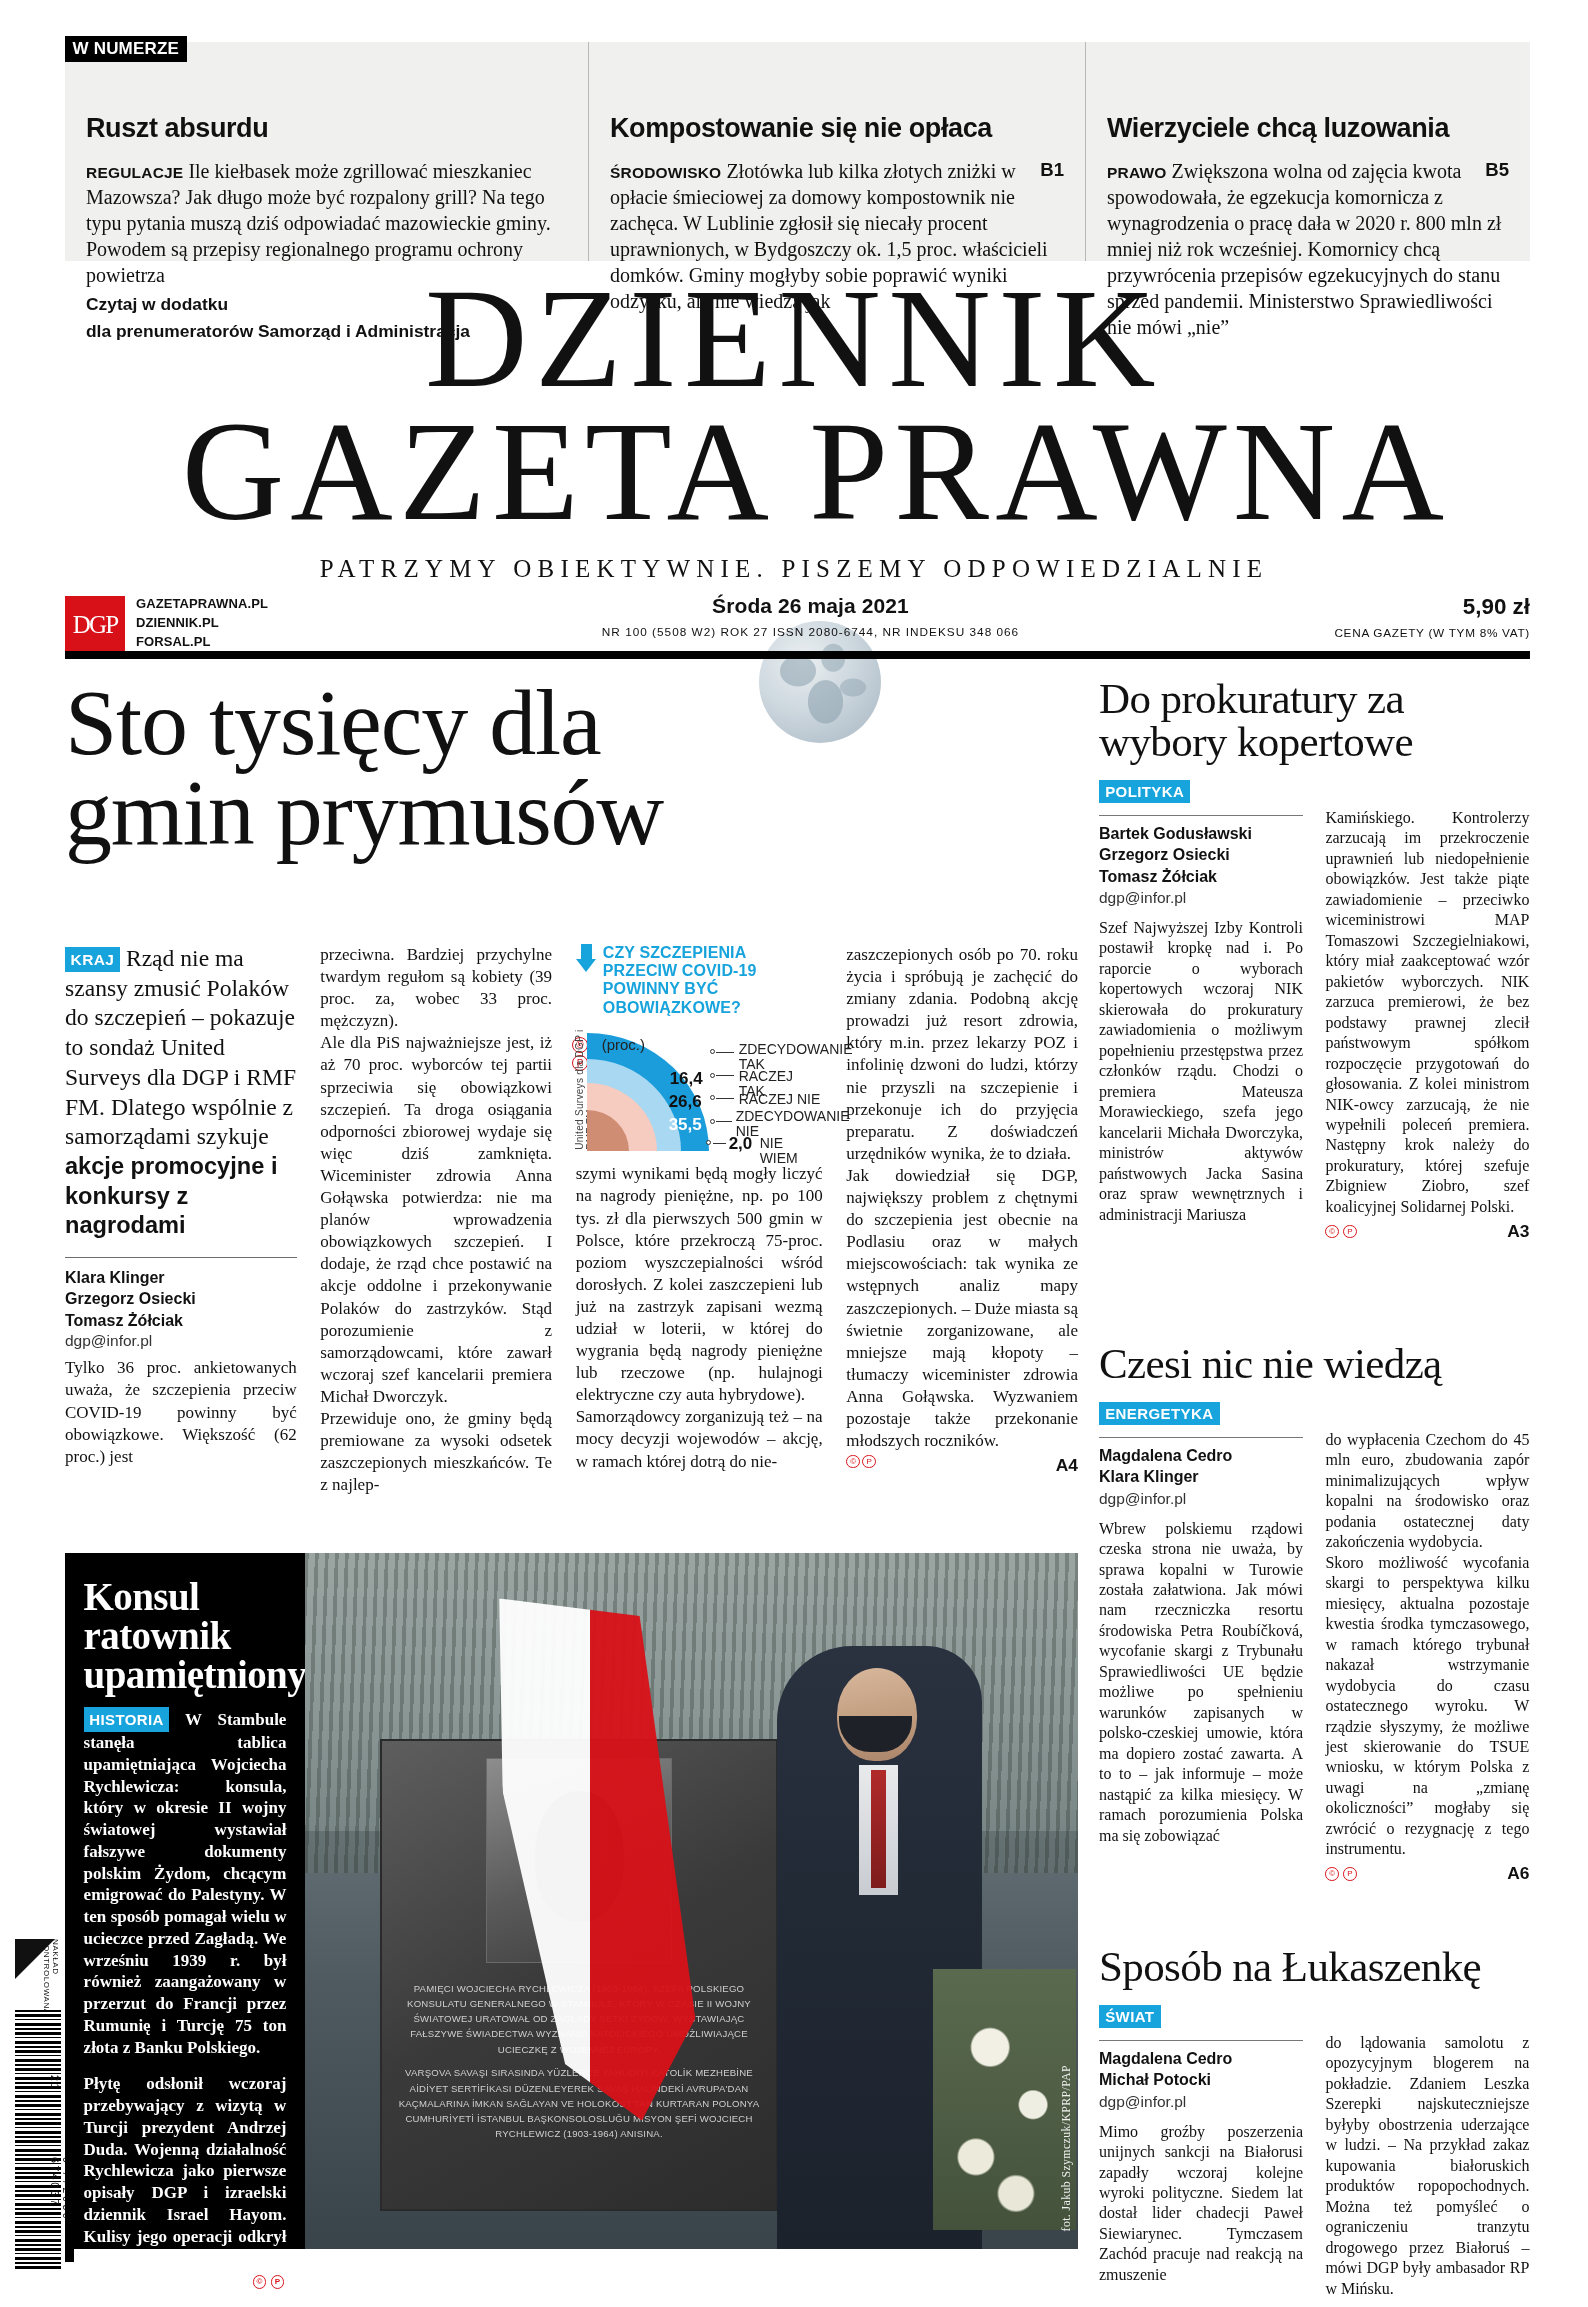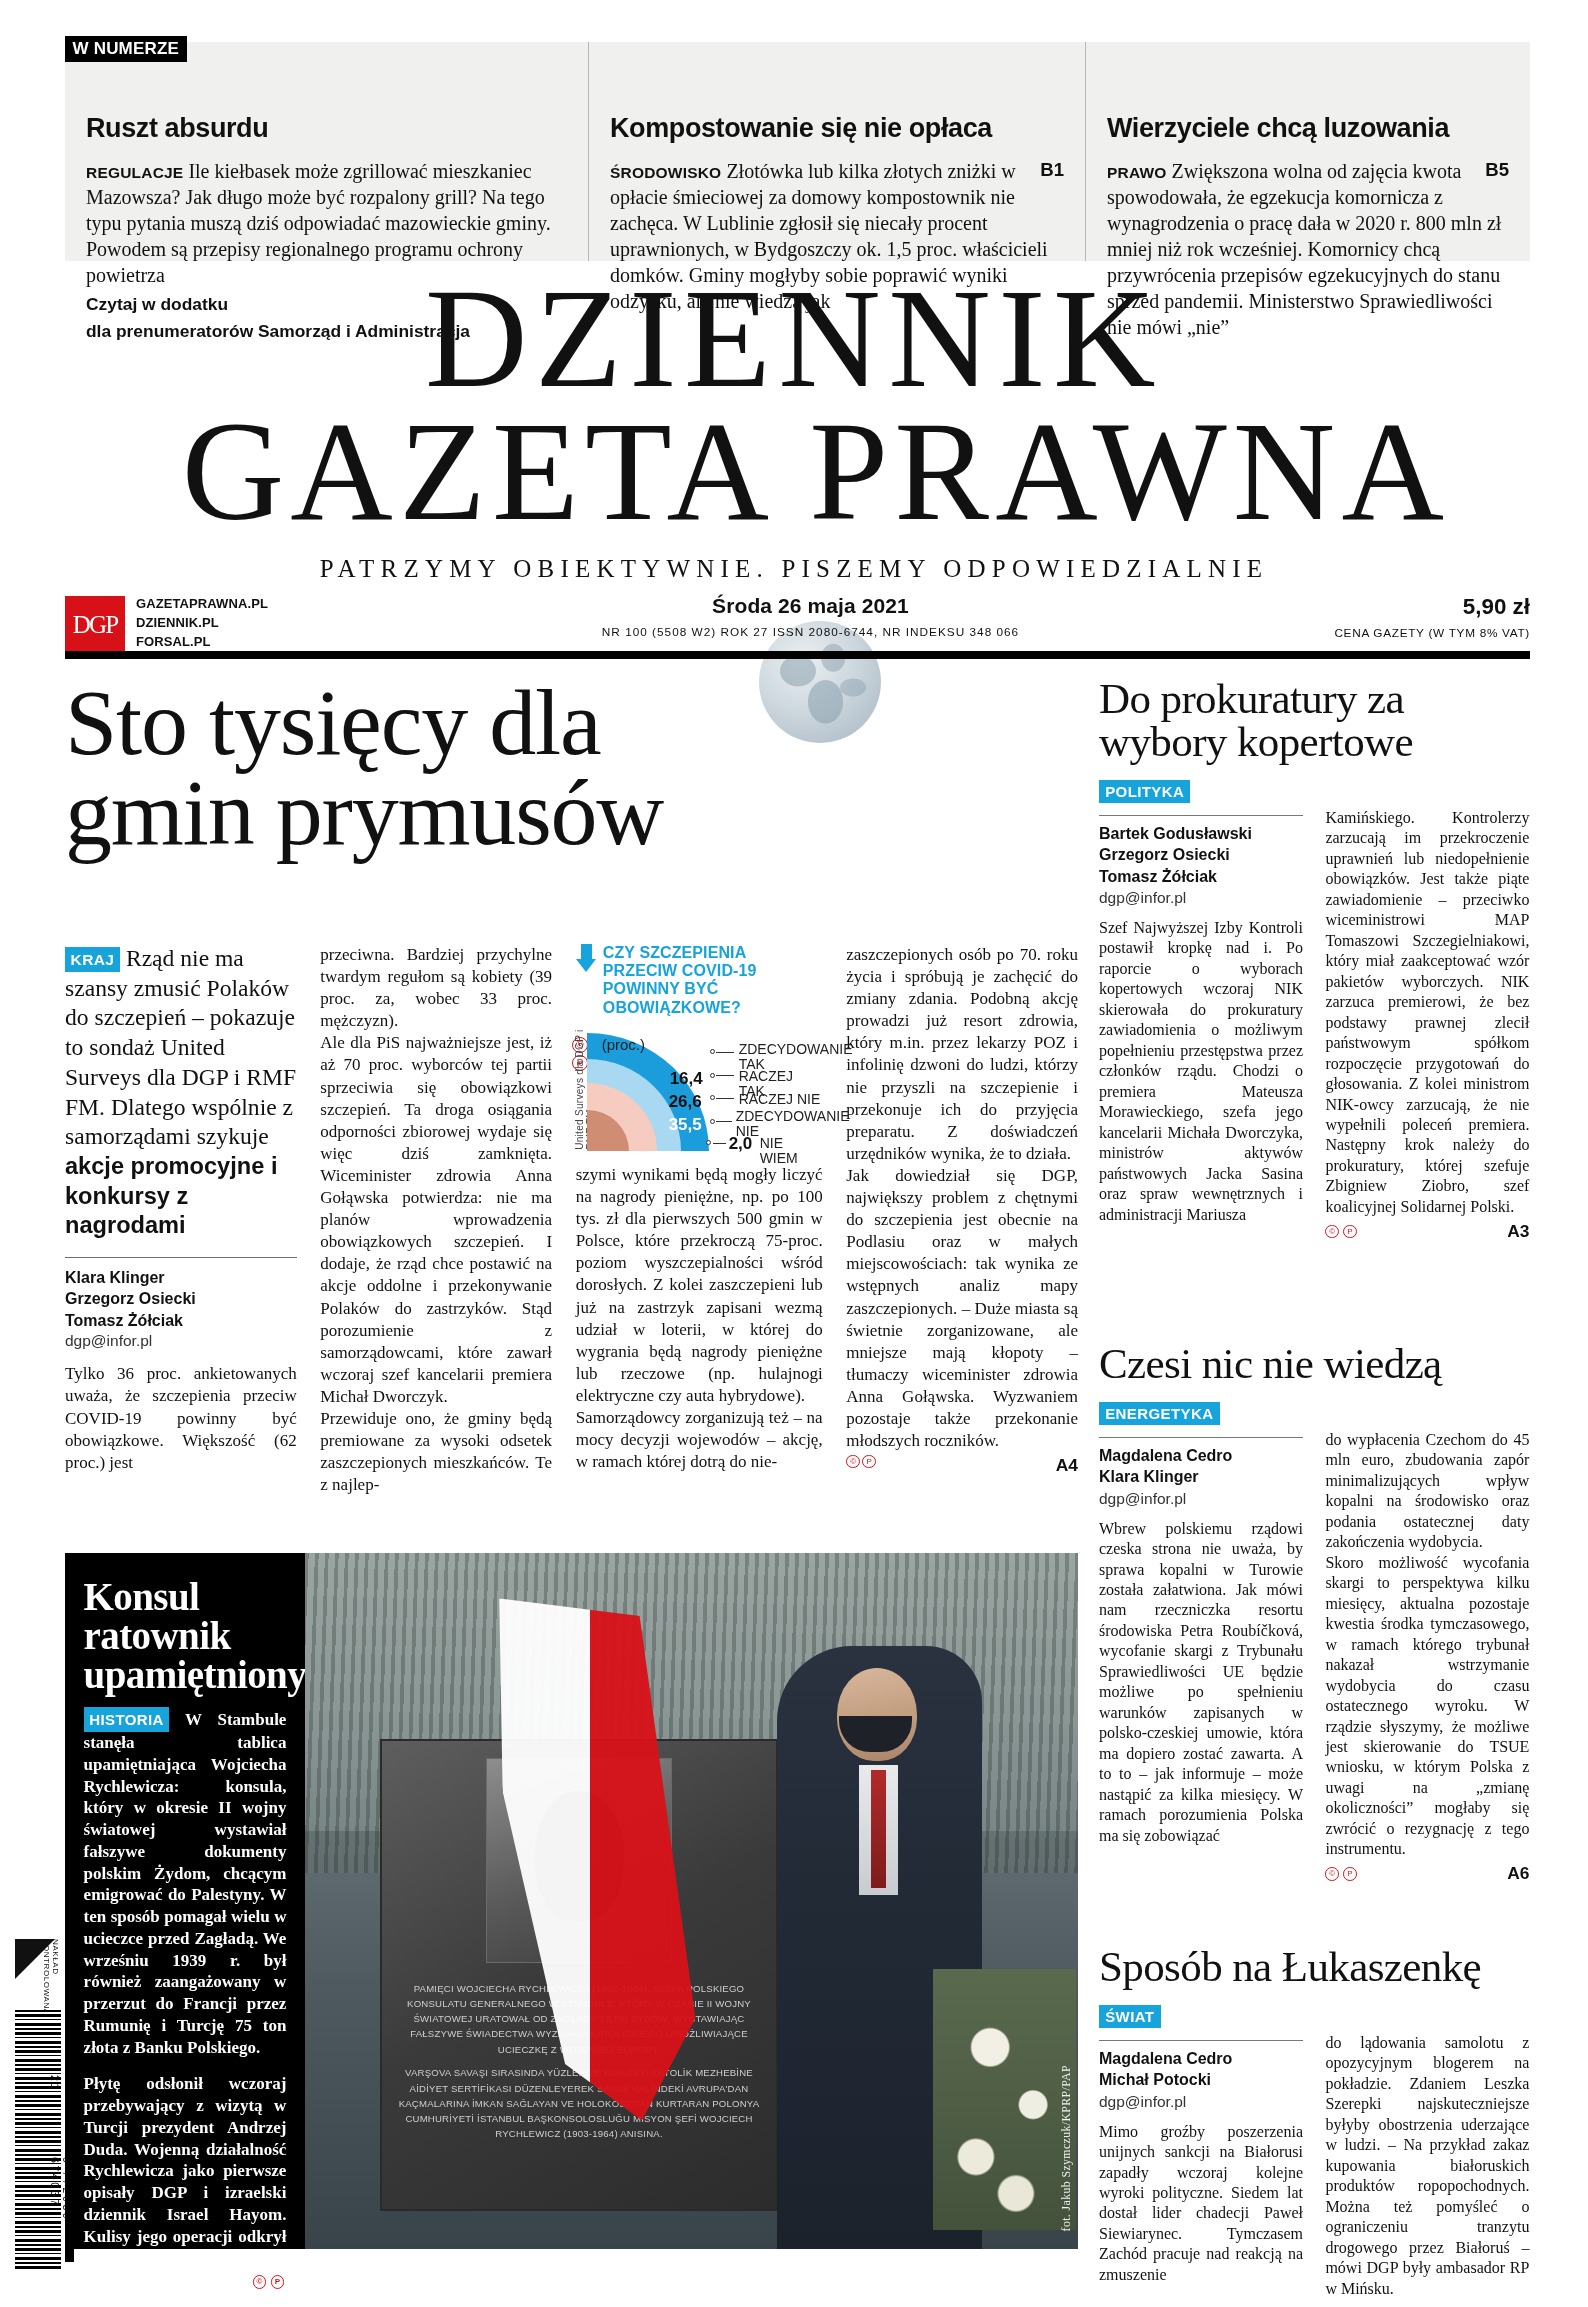--- a/index.html
+++ b/index.html
@@ -77,21 +77,21 @@
   .lcol { width:247px; font-family:"Liberation Serif", serif; }
   .lcol.wide1 { font-size:23.6px; line-height:1.26; }
   .tag { display:inline-block; background:#17a3dc; color:#fff;
          font-family:"Liberation Sans", sans-serif; font-weight:bold; font-size:15.5px;
          padding:2.5px 5.6px 3.1px 5.6px; letter-spacing:0.4px; vertical-align:1.2px; }
   .bolded { font-family:"Liberation Sans", sans-serif; font-weight:bold; }
   .byline-rule { border-top:1.9px solid #6c6c6c; margin:16px 0 8.7px 0; }
   .byline { font-family:"Liberation Sans", sans-serif; font-weight:bold; font-size:16px;
             line-height:1.34; }
   .bymail { font-family:"Liberation Sans", sans-serif; font-size:15.5px; color:#333; margin-top:1.2px; }
-  .bodytext { font-size:17px; line-height:1.30; text-align:justify; margin-top:13px;
+  .bodytext { font-size:17px; line-height:1.30; text-align:justify; margin-top:7px;
               hyphens:auto; }
 
   
   .infographic { width:247px; margin-bottom:12.4px; }
   .ig-head { display:flex; gap:6.2px; align-items:flex-start; }
   .ig-arrow { width:21px; height:29px; flex:0 0 21px; position:relative; }
   .ig-arrow:before { content:""; position:absolute; left:5px; top:0; width:11.2px; height:16px; background:#17a3dc; }
   .ig-arrow:after { content:""; position:absolute; left:0; top:15px; width:0; height:0;
                     border-left:10.6px solid transparent; border-right:10.6px solid transparent;
                     border-top:13.7px solid #17a3dc; }

